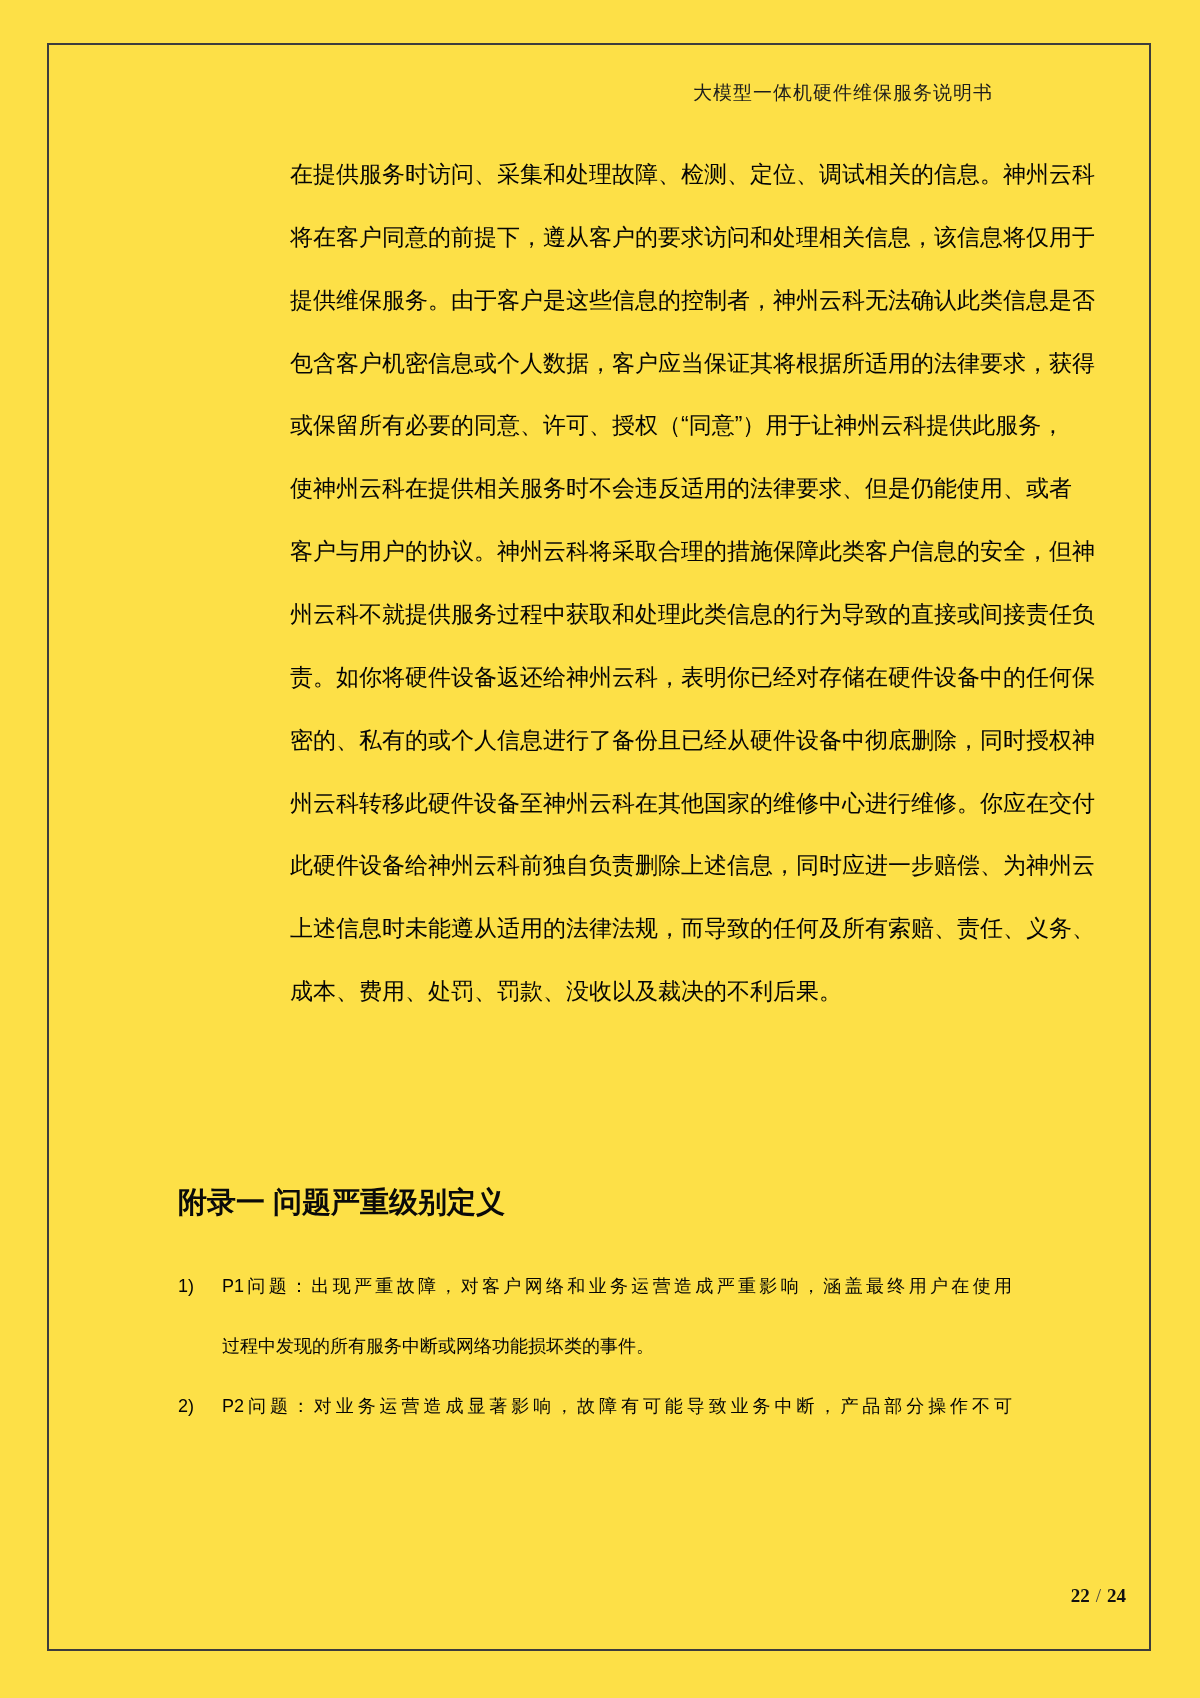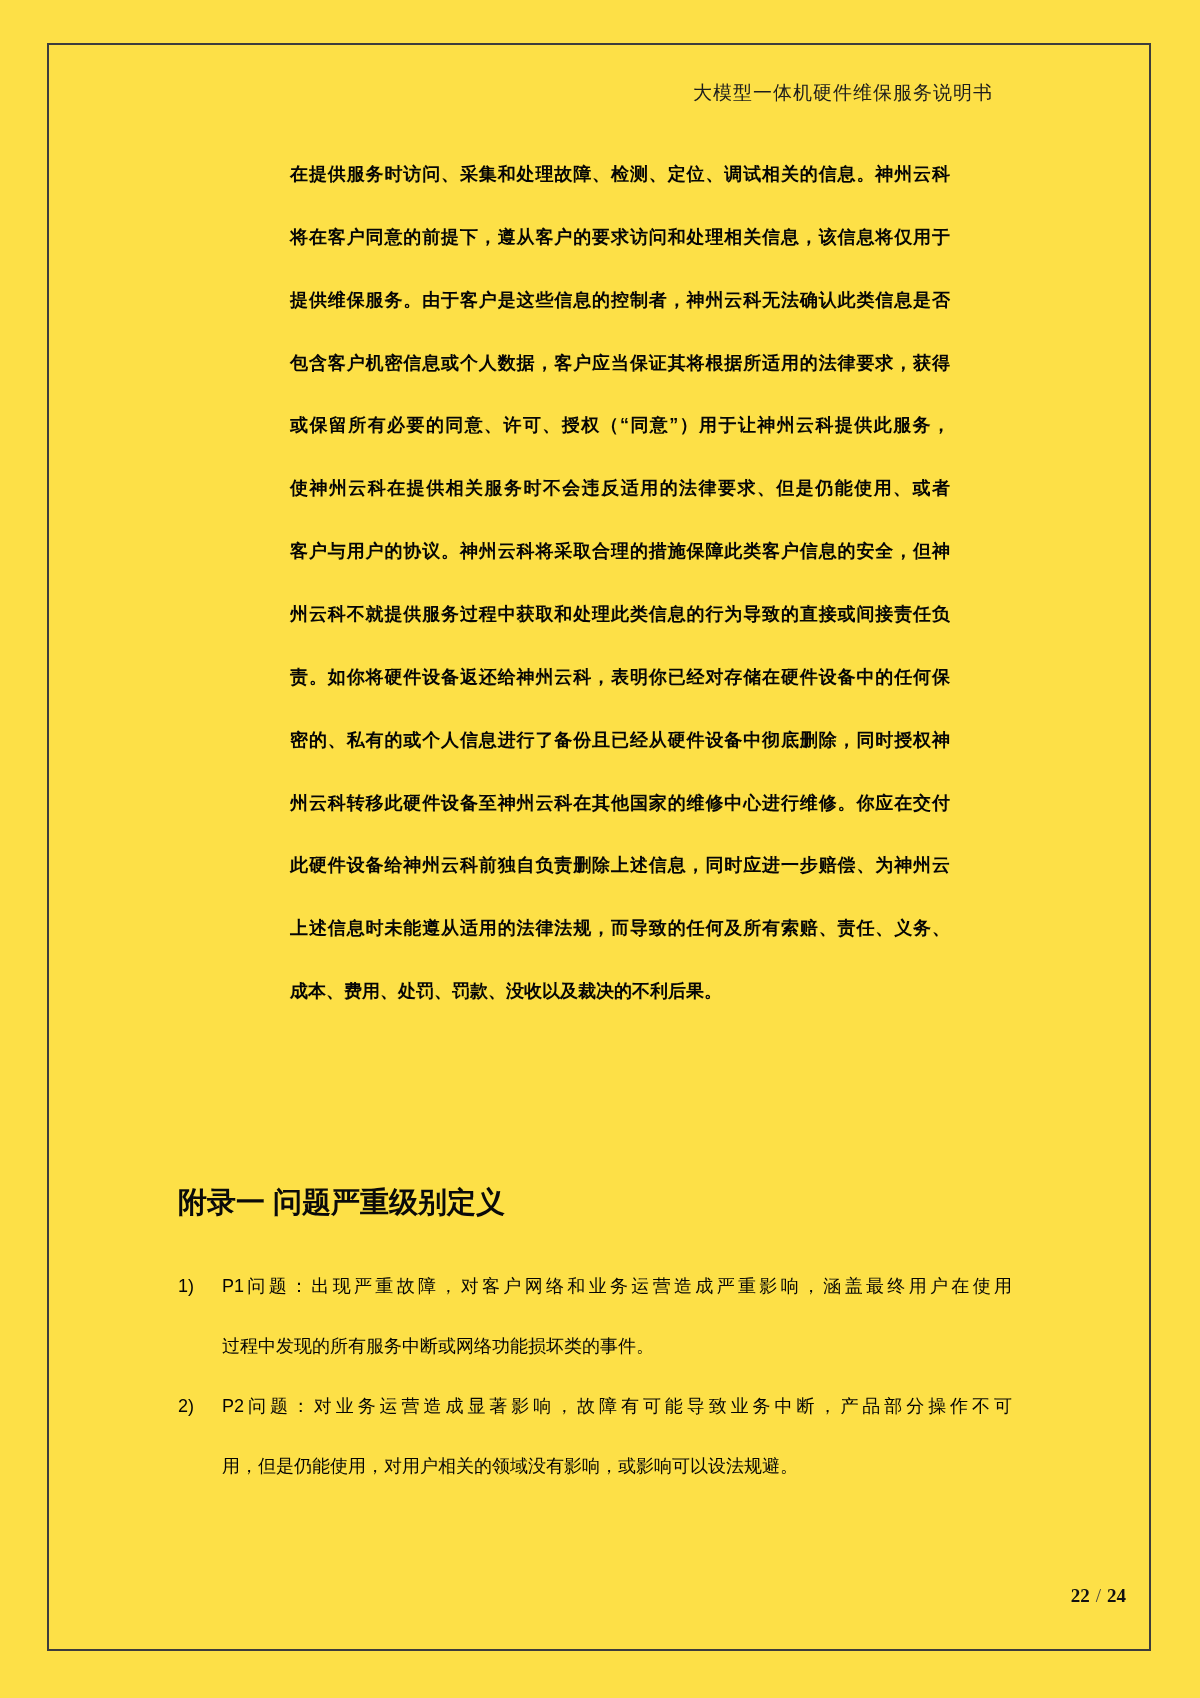--- a/index.html
+++ b/index.html
@@ -35,24 +35,23 @@
     line-height: 30px;
     letter-spacing: 1px;
     color: #1c1c1c;
     white-space: nowrap;
   }
   .body-paragraph {
     position: absolute;
     left: 290px;
     top: 143px;
     width: 660px;
-    font-size: 18px;
+    font-size: 23px;
     line-height: 62.86px;
     color: #050505;
-    font-weight: bold;
   }
   .jline {
     text-align: justify;
     text-align-last: justify;
     text-justify: inter-character;
     white-space: nowrap;
   }
   .jline.last {
     text-align-last: left;
   }
@@ -143,21 +142,20 @@
       <div class="list-lines">
         <div class="jline">P1问题：出现严重故障，对客户网络和业务运营造成严重影响，涵盖最终用户在使用</div>
         <div class="jline last">过程中发现的所有服务中断或网络功能损坏类的事件。</div>
       </div>
     </div>
 
     <div class="list-item">
       <div class="list-num">2)</div>
       <div class="list-lines">
         <div class="jline">P2问题：对业务运营造成显著影响，故障有可能导致业务中断，产品部分操作不可</div>
-        <div class="jline last">用，但是仍能使用，对用户相关的领域没有影响，或影响可以设法规避。</div>
       </div>
     </div>
 
   </div>
 
   <div class="doc-footer">
     <span class="pg">22</span><span class="sep">/</span><span class="pg">24</span>
   </div>
 
 </div>

